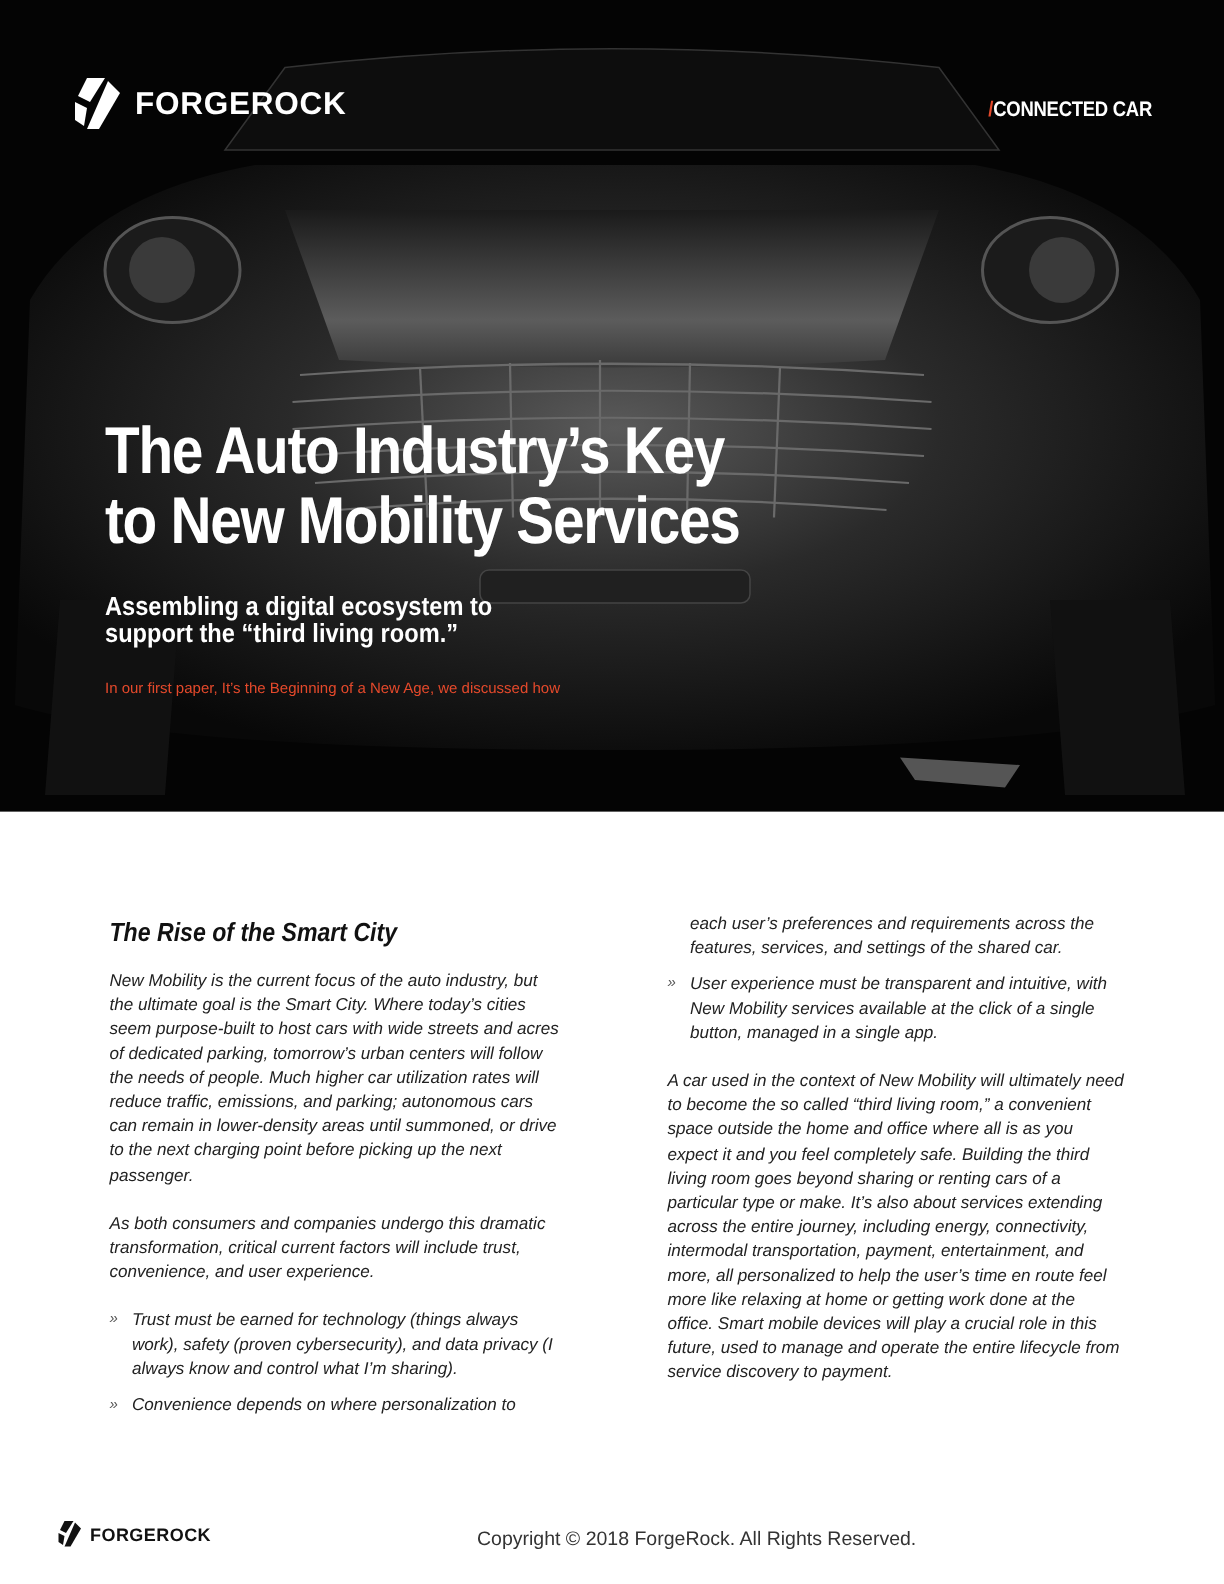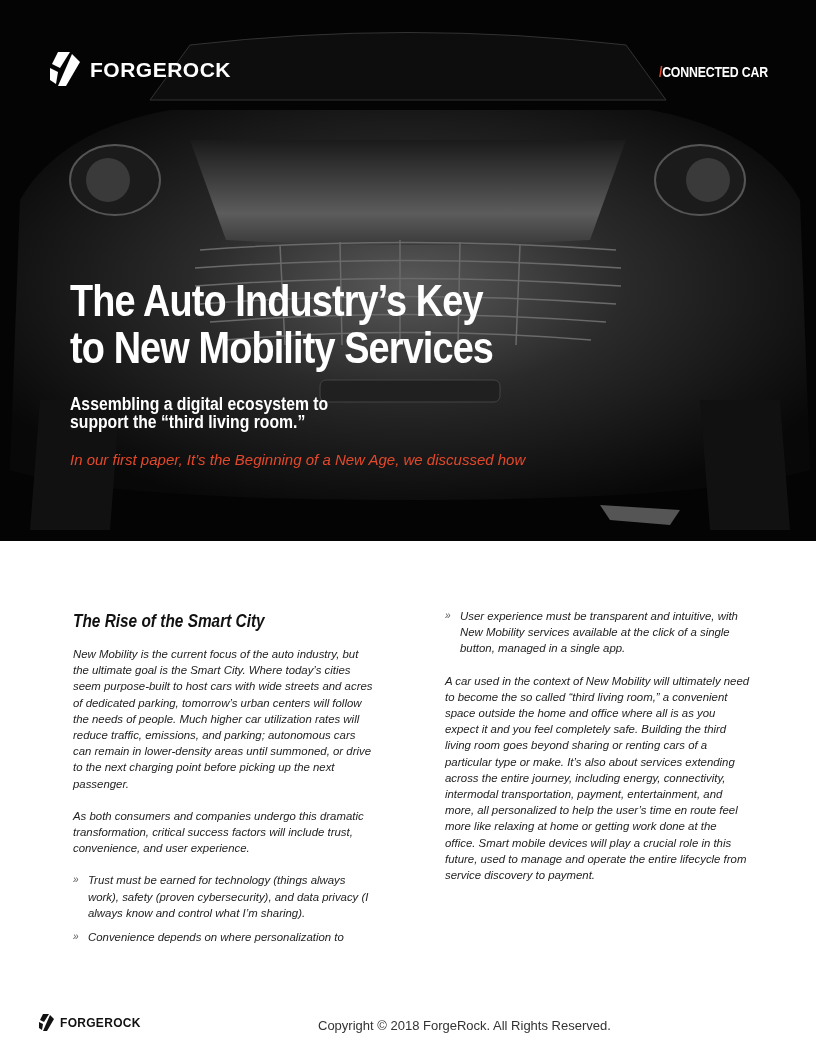--- a/index.html
+++ b/index.html
@@ -5,21 +5,21 @@
   html, body { margin: 0; padding: 0; }
   body { width: 816px; height: 1056px; background: #ffffff; position: relative; overflow: hidden; font-family: "Liberation Sans", sans-serif; color: #1a1a1a; }
   .hero { position: absolute; left: 0; top: 0; width: 816px; height: 541px; background: #050505; overflow: hidden; }
   .hero svg.car { position: absolute; left: 0; top: 0; }
   .logo { position: absolute; left: 48px; top: 50px; display: flex; align-items: center; gap: 6px; }
   .logo-text { color: #fff; font-weight: bold; font-size: 21px; letter-spacing: 0.5px; }
   .section-tag { position: absolute; right: 48px; top: 64px; color: #fff; font-weight: bold; font-size: 14px; letter-spacing: -0.2px; transform: scaleX(0.88); transform-origin: right; }
   .section-tag .slash { color: #e4492b; }
   .hero-title { position: absolute; left: 70px; top: 277px; margin: 0; color: #fff; font-size: 44px; font-weight: bold; line-height: 47px; letter-spacing: -1px; transform: scaleX(0.86); transform-origin: left; white-space: nowrap; }
   .hero-subtitle { position: absolute; left: 70px; top: 395px; margin: 0; color: #fff; font-size: 17.5px; font-weight: bold; line-height: 18px; transform: scaleX(0.9); transform-origin: left; white-space: nowrap; }
-  .hero-intro { position: absolute; left: 70px; top: 452px; margin: 0; color: #e4492b; font-size: 15px; font-style: italic; line-height: 16px; white-space: nowrap; }
+  .hero-intro { position: absolute; left: 70px; top: 452px; margin: 0; color: #e4492b; font-size: 10px; line-height: 16px; white-space: nowrap; }
   .col { position: absolute; font-size: 11.4px; line-height: 16.2px; color: #222; font-style: italic; }
   .col-left { left: 73px; top: 610px; width: 300px; }
   .col-right { left: 445px; top: 608px; width: 305px; }
   .h2 { font-size: 17.5px; font-weight: bold; margin: 0 0 14px 0; line-height: 22px; transform: scaleX(0.88); transform-origin: left; white-space: nowrap; color: #111; }
   p { margin: 0 0 16px 0; }
   ul { list-style: none; margin: 0; padding: 0; }
   li { position: relative; padding-left: 15px; margin-bottom: 8px; }
   li .bullet { position: absolute; left: 0; top: 0; color: #555; font-size: 10px; }
   .cont { padding-left: 15px; margin-bottom: 8px; }
   .footer-logo { position: absolute; left: 38px; top: 1013px; display: flex; align-items: center; gap: 4px; }
@@ -94,34 +94,35 @@
   </h2>
 
   <p class="hero-intro">
     <span>In our first paper, It’s the Beginning of a New Age, we discussed how</span><br>
   </p>
 </div>
 
 <div class="col col-left">
   <div class="h2">The Rise of the Smart City</div>
   <p>New Mobility is the current focus of the auto industry, but the ultimate goal is the Smart City. Where today’s cities seem purpose-built to host cars with wide streets and acres of dedicated parking, tomorrow’s urban centers will follow the needs of people. Much higher car utilization rates will reduce traffic, emissions, and parking; autonomous cars can remain in lower-density areas until summoned, or drive to the next charging point before picking up the next passenger.</p>
-  <p>As both consumers and companies undergo this dramatic transformation, critical success factors will include trust, convenience, and user experience.</p>
+  <p>As both consumers and companies undergo this dramatic transformation, critical current factors will include trust, convenience, and user experience.</p>
   <ul>
     <li>
       <span class="bullet">»</span>
       <span>Trust must be earned for technology (things always work), safety (proven cybersecurity), and data privacy (I always know and control what I’m sharing).</span>
     </li>
     <li>
       <span class="bullet">»</span>
       <span>Convenience depends on where personalization to</span>
     </li>
   </ul>
 </div>
 
 <div class="col col-right">
+  <div class="cont">each user’s preferences and requirements across the features, services, and settings of the shared car.</div>
   <ul>
     <li style="margin-bottom:16px;">
       <span class="bullet">»</span>
       <span>User experience must be transparent and intuitive, with New Mobility services available at the click of a single button, managed in a single app.</span>
     </li>
   </ul>
   <p>A car used in the context of New Mobility will ultimately need to become the so called “third living room,” a convenient space outside the home and office where all is as you expect it and you feel completely safe. Building the third living room goes beyond sharing or renting cars of a particular type or make. It’s also about services extending across the entire journey, including energy, connectivity, intermodal transportation, payment, entertainment, and more, all personalized to help the user’s time en route feel more like relaxing at home or getting work done at the office. Smart mobile devices will play a crucial role in this future, used to manage and operate the entire lifecycle from service discovery to payment.</p>
 </div>
 
 <div class="footer-logo">

